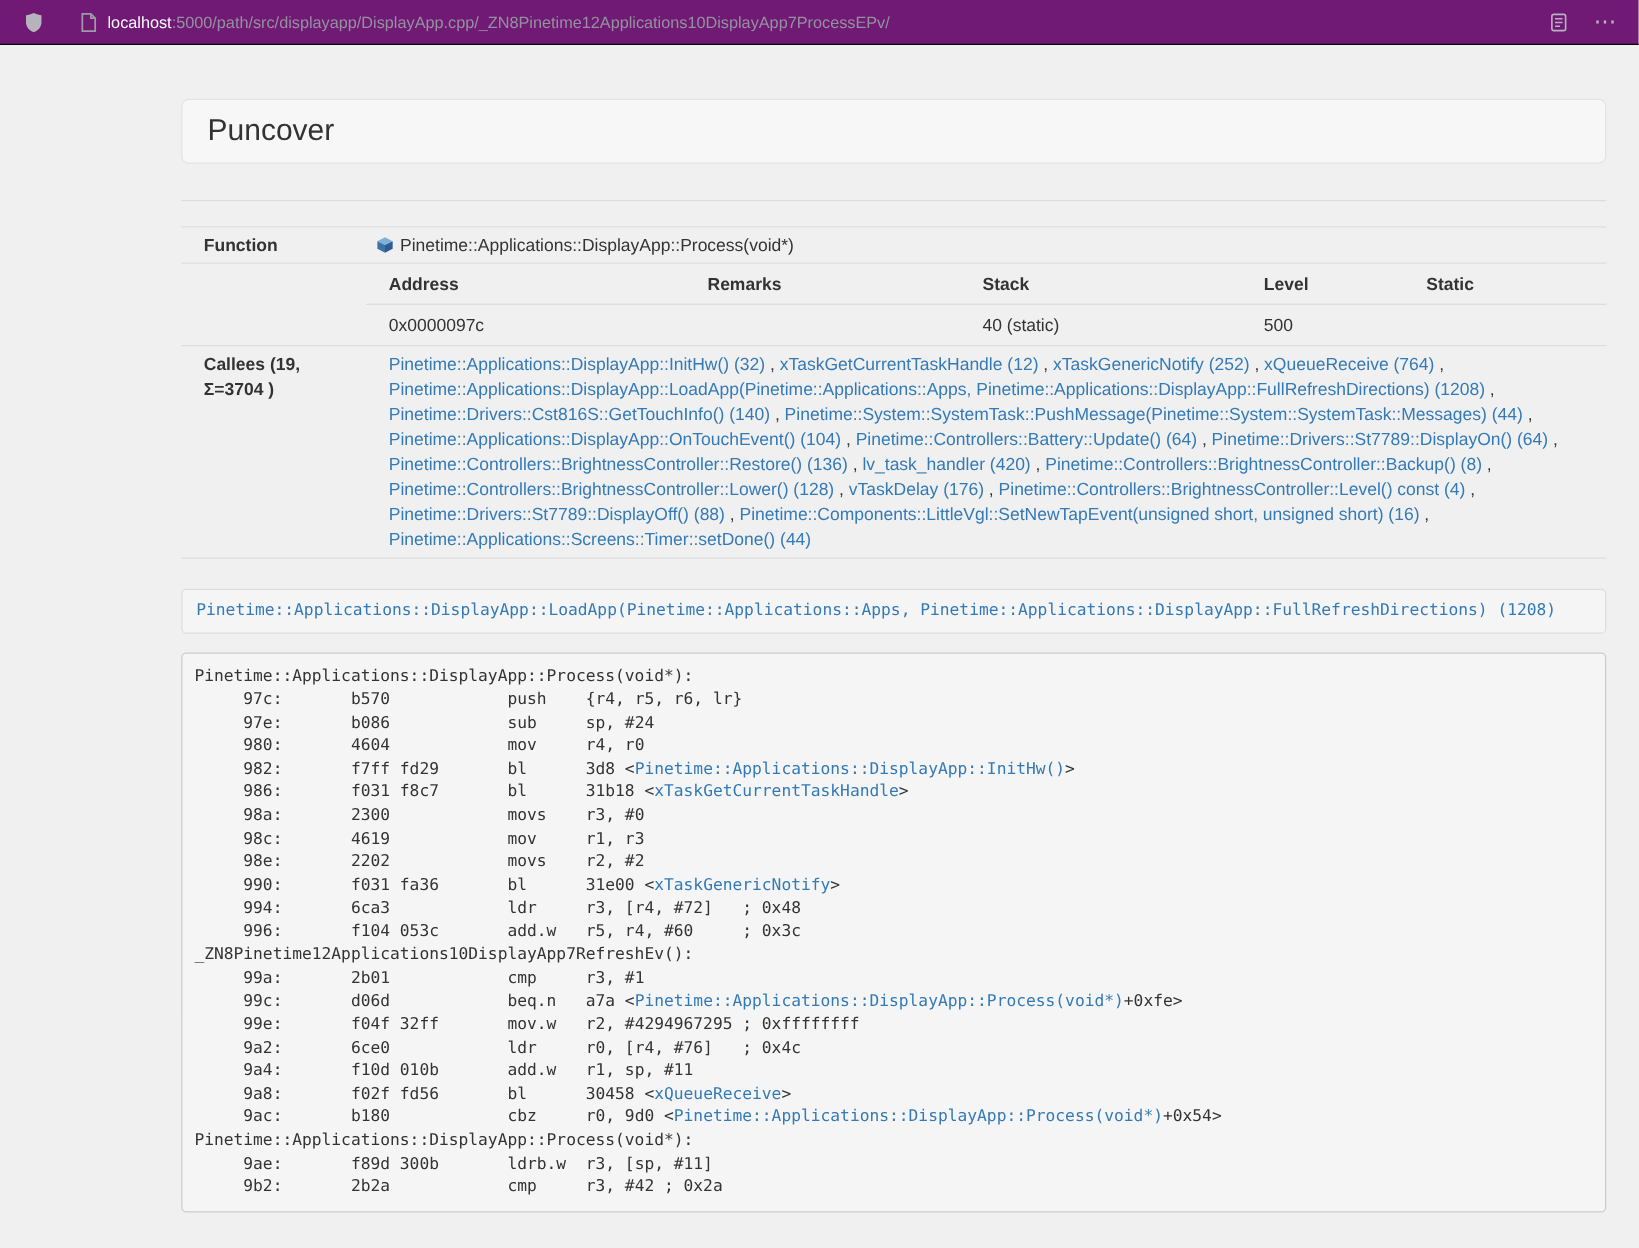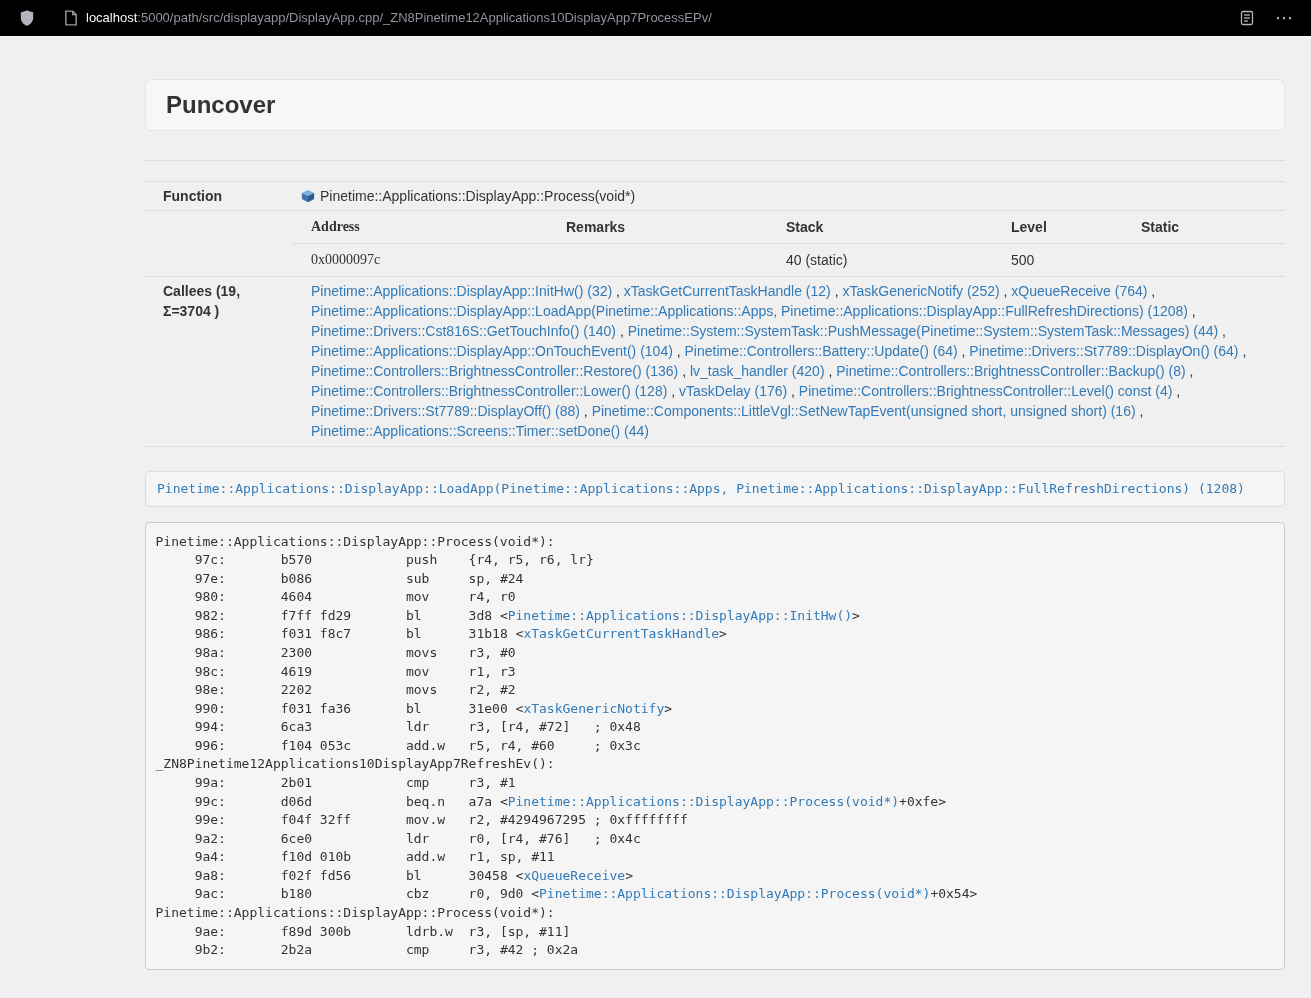--- a/index.html
+++ b/index.html
@@ -6,53 +6,53 @@
   * { box-sizing: border-box; }
   html, body { margin: 0; padding: 0; }
   body {
     width: 1311px; height: 998px; overflow: hidden;
     background: #f0f0f0;
     font-family: "Liberation Sans", sans-serif;
     font-size: 14px; color: #333;
   }
   
   .browser-bar {
-    height: 36px; background: #000000; border-bottom: 1px solid #08080a;
+    height: 36px; background: #701a75; border-bottom: 1px solid #08080a;
     display: flex; align-items: center; padding: 0 10px;
   }
   .bar-icon { display: flex; align-items: center; cursor: pointer; }
   .tp-shield { margin: 0 10px 0 8px; }
   .identity-icon { margin: 0 8px 0 18px; }
   .url-text { font-size: 13px; white-space: nowrap; overflow: hidden; cursor: text; }
   .url-host { color: #fbfbfe; }
   .url-path { color: #94919e; }
   .bar-right { margin-left: auto; display: flex; align-items: center; gap: 20px; padding-right: 8px; }
   .menu-dots { color: #b9b6c1; font-size: 18px; line-height: 1; cursor: pointer; font-family: "DejaVu Sans", sans-serif; }
   
   .container { width: 1140px; margin-left: 145px; }
   .title-panel {
     margin-top: 43px; background: #f7f7f7; border: 1px solid #e3e3e3;
     border-radius: 6px; padding: 12px 20px;
   }
-  .title-panel h1 { margin: 0; font-size: 24px; font-weight: 700; line-height: 26px; color: #333; }
+  .title-panel h1 { margin: 0; font-size: 24px; font-weight: 400; line-height: 26px; color: #333; }
   hr.rule { border: 0; border-top: 1px solid #ddd; margin: 29px 0 20px; }
   .breadcrumb { font-size: 15px; margin-bottom: 12px; color: #333; line-height: 18px; }
   a.lnk, a.code-link { color: #337ab7; text-decoration: none; cursor: pointer; }
   
   table.fn { width: 100%; border-collapse: collapse; border-top: 1px solid #ddd; border-bottom: 1px solid #ddd; }
   table.fn > tbody > tr { border-top: 1px solid #ddd; }
   table.fn > tbody > tr > th {
     width: 148px; text-align: left; vertical-align: top;
     padding: 4px 8px 4px 18px; font-weight: bold; line-height: 20px;
   }
   table.fn > tbody > tr > td { vertical-align: top; padding: 4px 8px; line-height: 20px; }
   .fn td.nested-cell { padding: 0; }
   table.inner { width: 100%; border-collapse: collapse; }
   table.inner th, table.inner td { text-align: left; padding: 6px 8px; vertical-align: top; line-height: 20px; }
-  table.inner th:first-child, table.inner td:first-child { padding-left: 18px; font-family: Liberation Serif, serif; }
+  table.inner th:first-child, table.inner td:first-child { padding-left: 18px; }
   table.inner thead th { border-bottom: 1px solid #ddd; font-weight: bold; }
   .fn td.callees-cell { padding: 4px 8px 5px 18px; line-height: 20px; }
   .fn-name { margin-left: 5px; }
   .fn-icon { position: relative; top: 2px; }
   
   .loadapp-panel {
     margin-top: 24px; background: #f5f5f5; border: 1px solid #ddd; border-radius: 4px;
     padding: 8px 11px;
     font-family: "DejaVu Sans Mono", monospace; font-size: 13px; line-height: 18px;
     white-space: nowrap; overflow: hidden;

